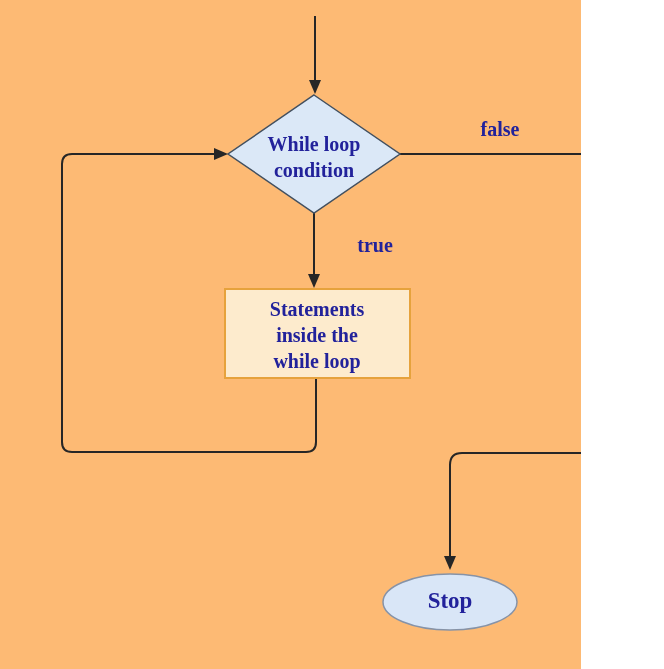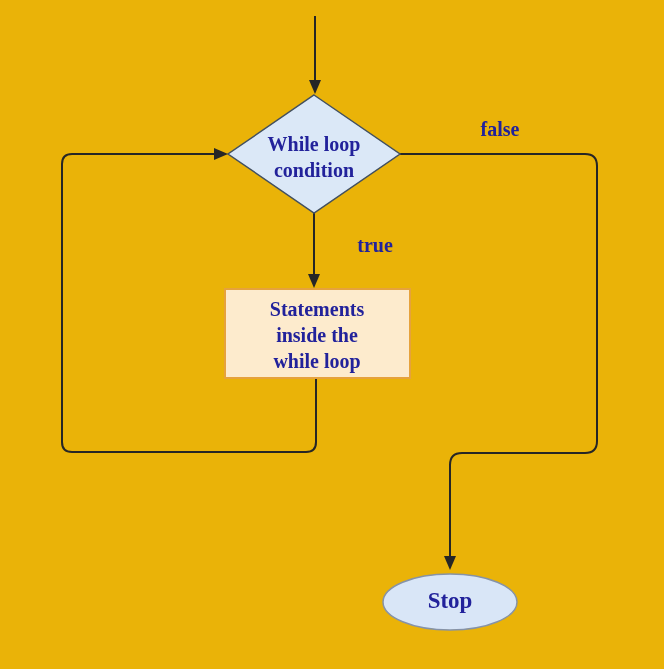--- a/index.html
+++ b/index.html
@@ -3,23 +3,23 @@
 <meta charset="utf-8">
 <style>
   html, body {
     margin: 0;
     padding: 0;
     background: #ffffff;
     font-family: "Liberation Serif", serif;
   }
   .canvas {
     position: relative;
-    width: 664px;
+    width: 581px;
     height: 669px;
-    background: #eab308;
+    background: #fdba74;
     overflow: hidden;
   }
   svg text {
     font-family: "Liberation Serif", serif;
     font-weight: bold;
     text-anchor: middle;
     dominant-baseline: middle;
   }
   .node-label { font-size: 20px; }
   .edge-label { font-size: 20px; }

